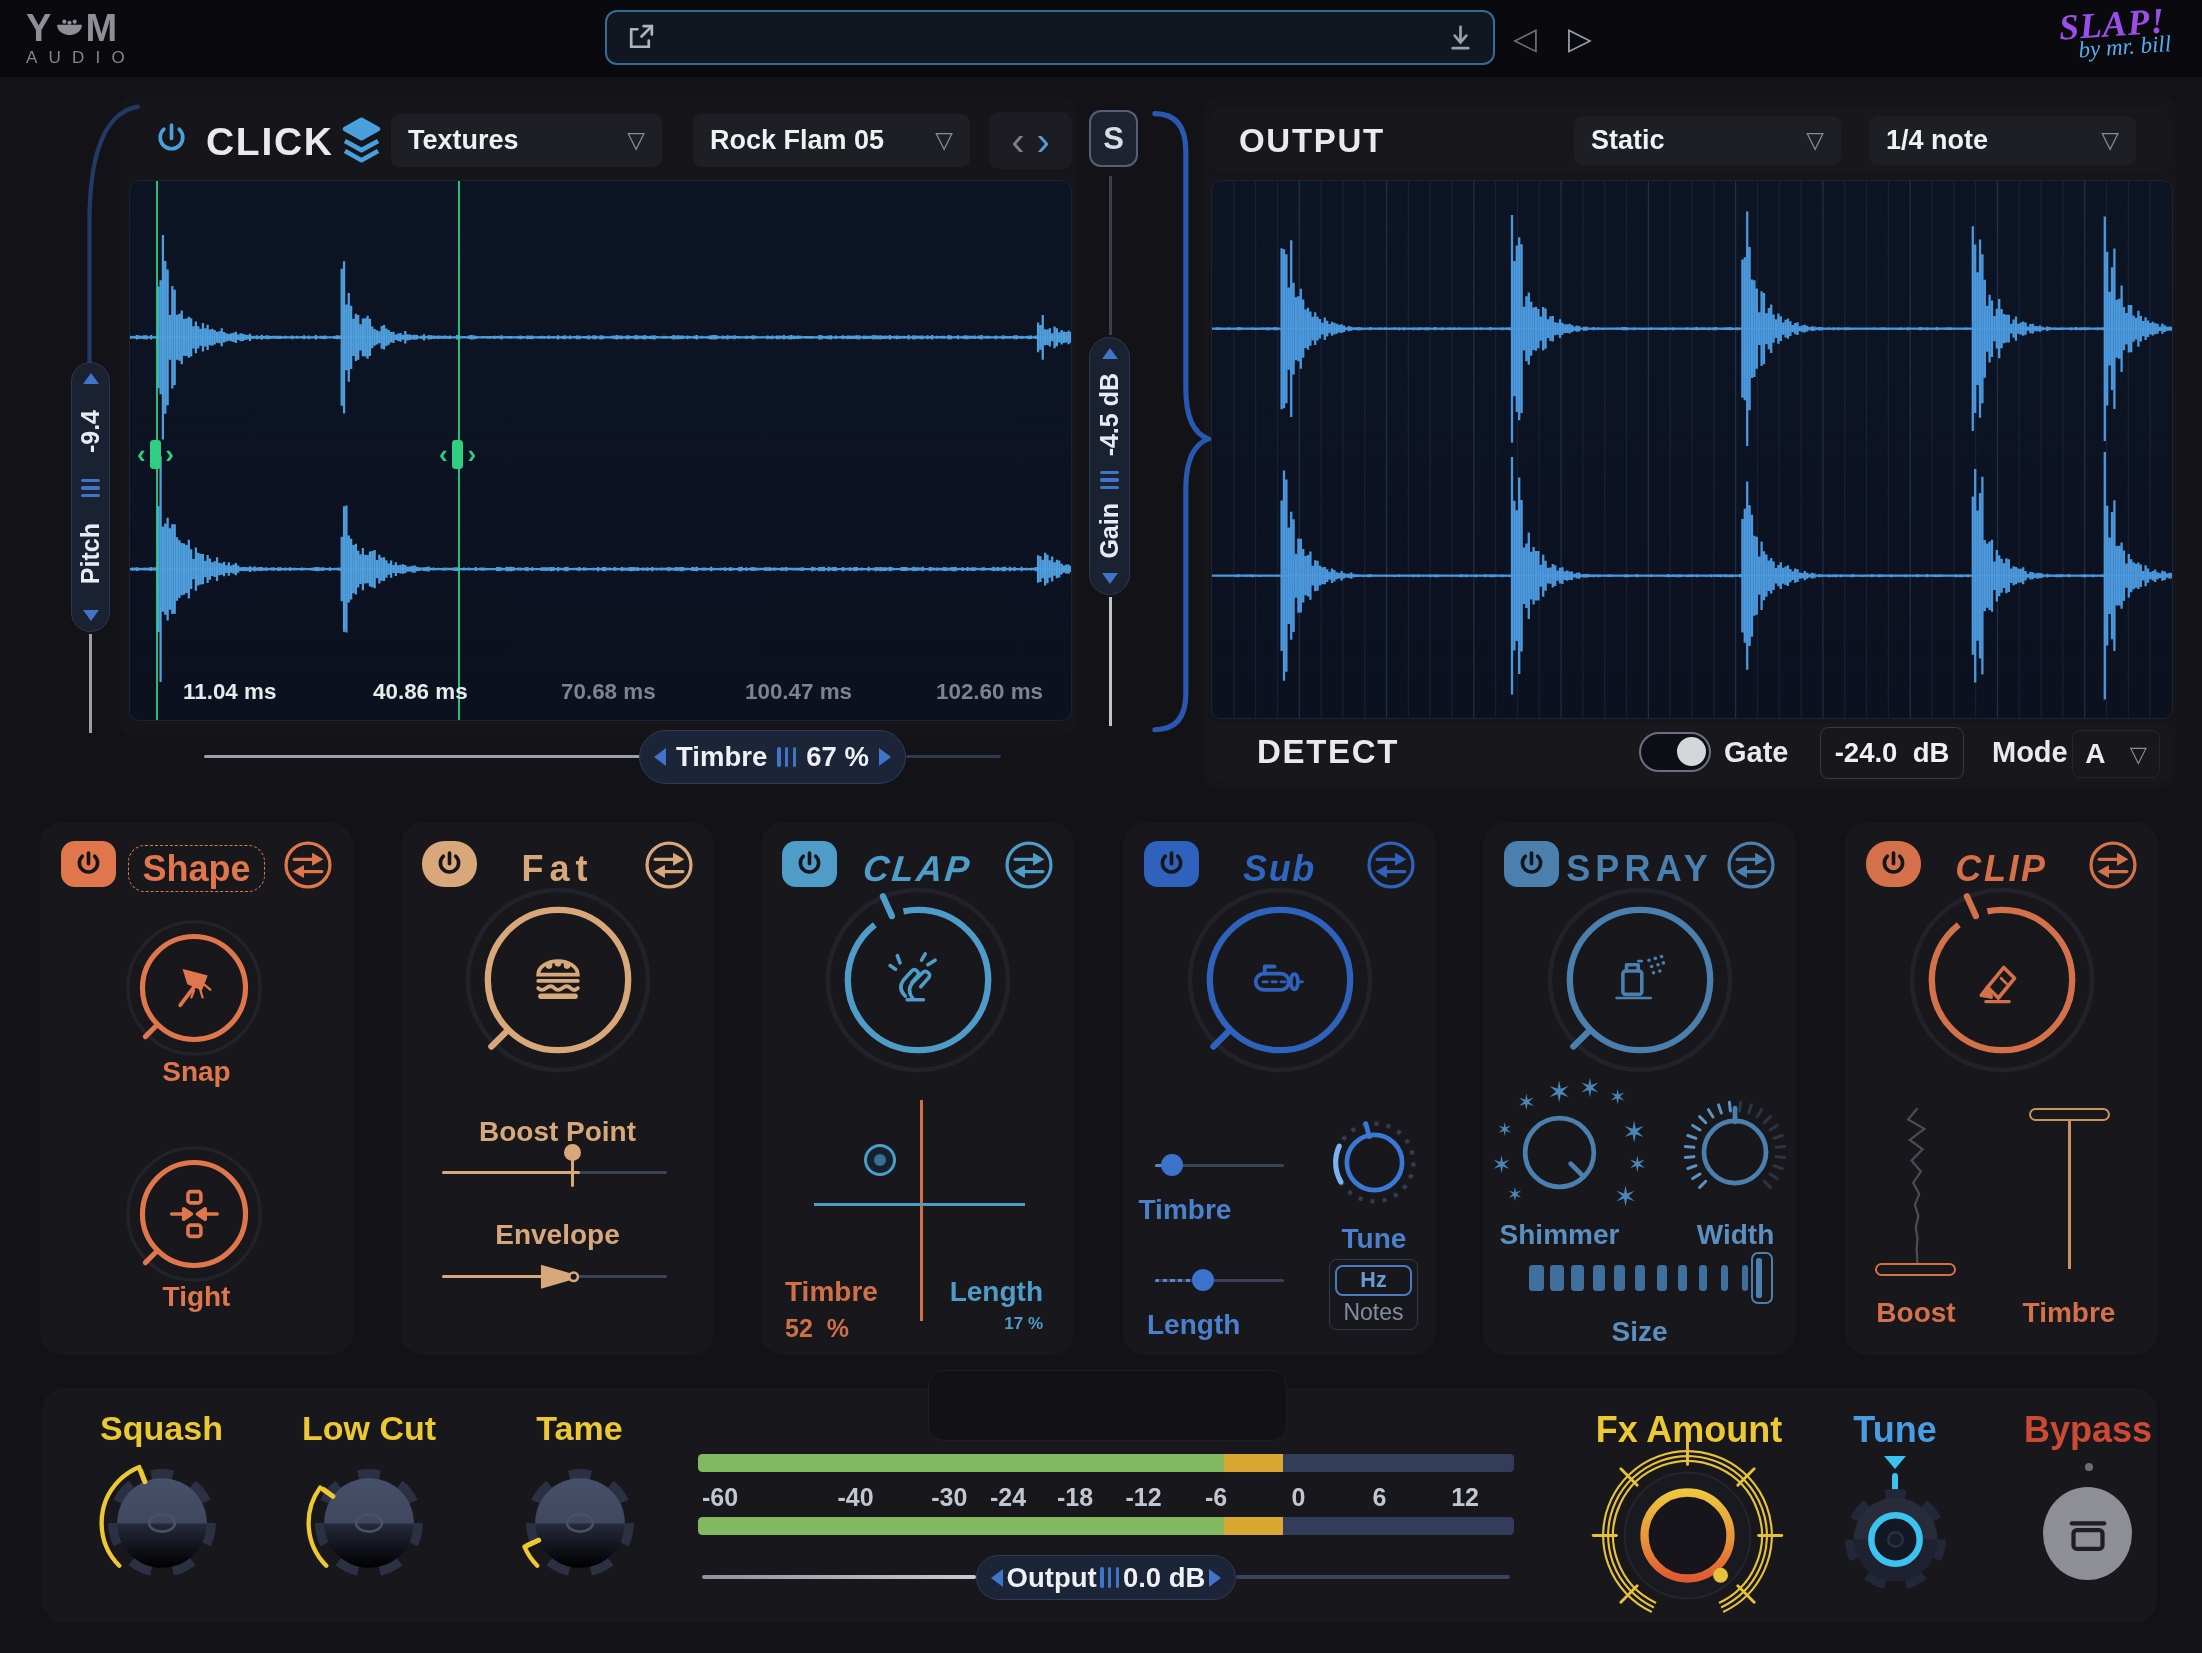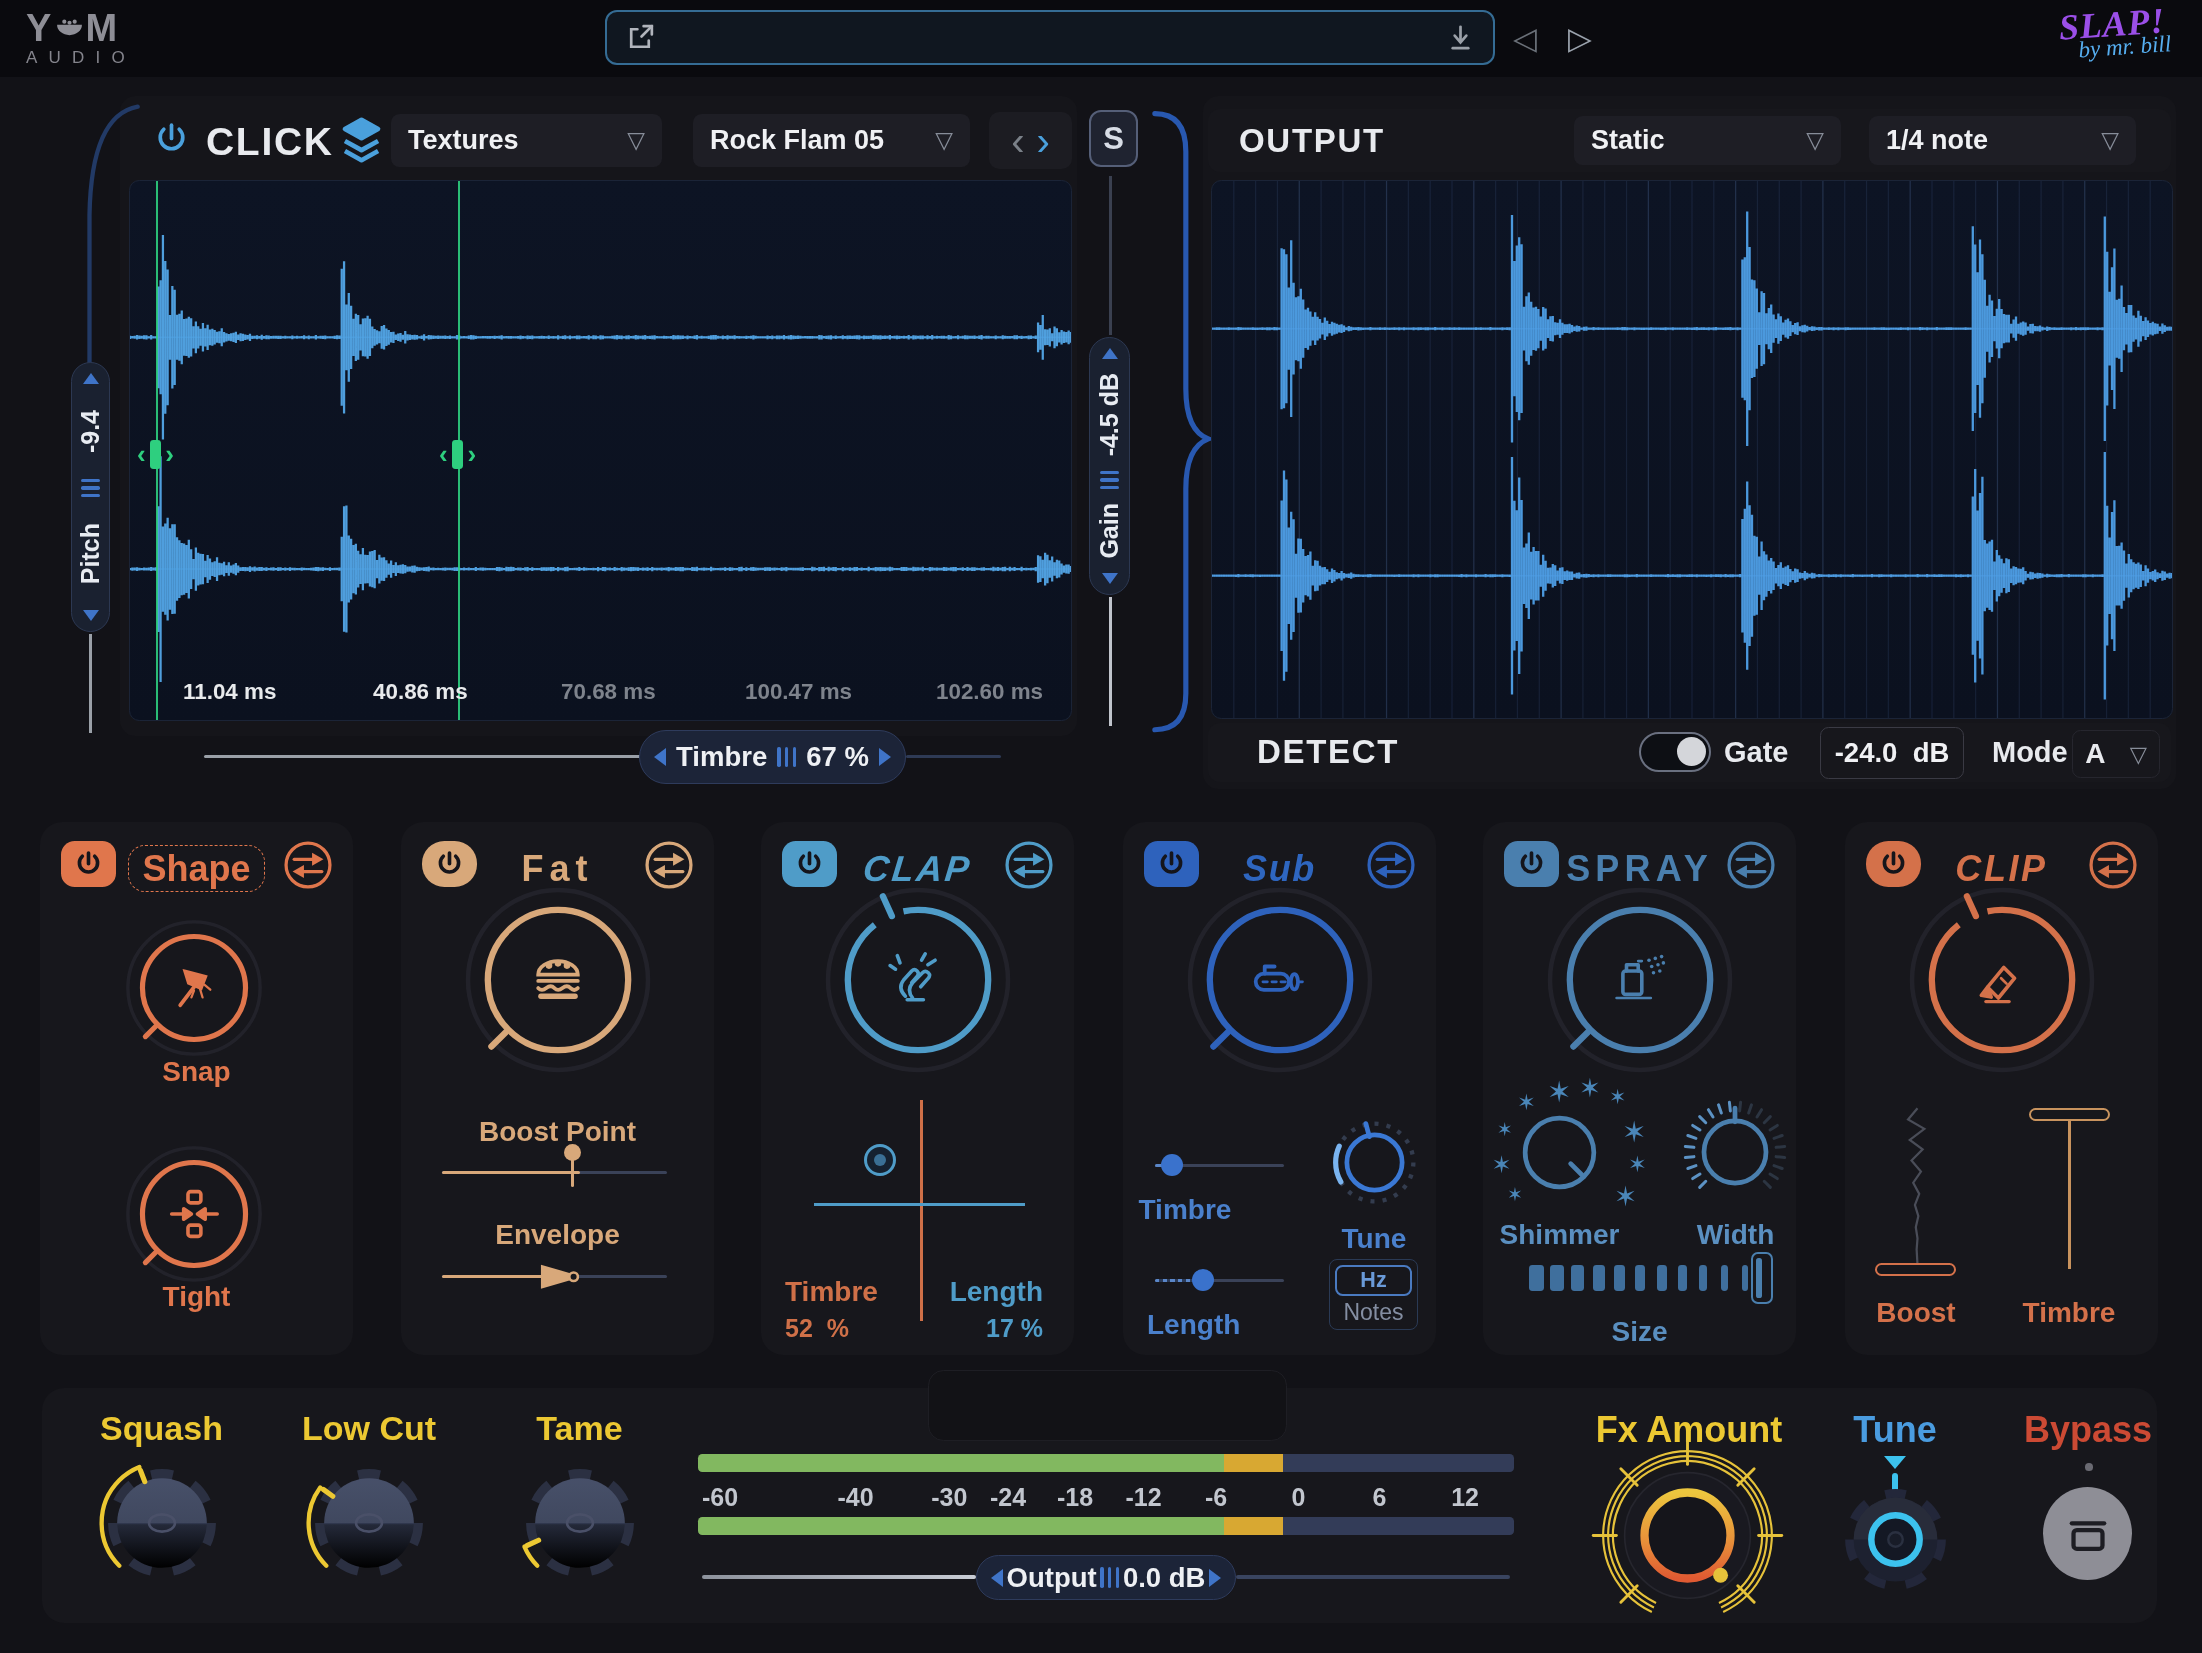--- a/index.html
+++ b/index.html
@@ -443,21 +443,21 @@
     <div class="abs" style="left:53px;top:278px;width:211px;height:221px;">
       <div class="abs" style="left:106px;top:0;width:3px;height:221px;background:#cf7048;"></div>
       <div class="abs" style="left:0;top:103px;width:211px;height:3px;background:#4f9cc8;"></div>
       <div class="abs" style="left:50px;top:44px;width:26px;height:26px;border:3.4px solid #4f9cc8;border-radius:50%;background:rgba(20,40,60,.6);display:flex;align-items:center;justify-content:center;">
           <div style="width:12px;height:12px;border-radius:50%;background:#3a6f94;"></div>
         </div>
     </div>
     <div class="m-label" style="left:24px;top:454px;color:#cf7048;text-align:left;">Timbre</div>
     <div class="abs" style="left:24px;top:492px;color:#cf7048;font-size:25px;font-weight:bold;"><span>52</span>&nbsp;&nbsp;<span>%</span></div>
     <div class="m-label" style="right:31px;top:454px;color:#4f9cc8;text-align:right;">Length</div>
-    <div class="abs" style="right:31px;top:492px;color:#4f9cc8;font-size:25px;font-weight:bold;">17 %</div>
+    <div class="abs" style="right:31px;top:492px;color:#4f9cc8;font-size:17px;font-weight:bold;">17 %</div>
   </div>
 
   <div class="module" style="left:1123px;">
     <div class="m-pwr" style="background:#2e62bc;">
       <svg width="33" height="33" viewBox="0 0 40 40" fill="none" stroke="#15151b" stroke-width="4.4" stroke-linecap="round">
           <path d="M20 6 v13"></path>
           <path d="M12.5 10 a11 11 0 1 0 15 0"></path>
         </svg>
     </div>
     <div class="m-title t-sub">Sub</div>

